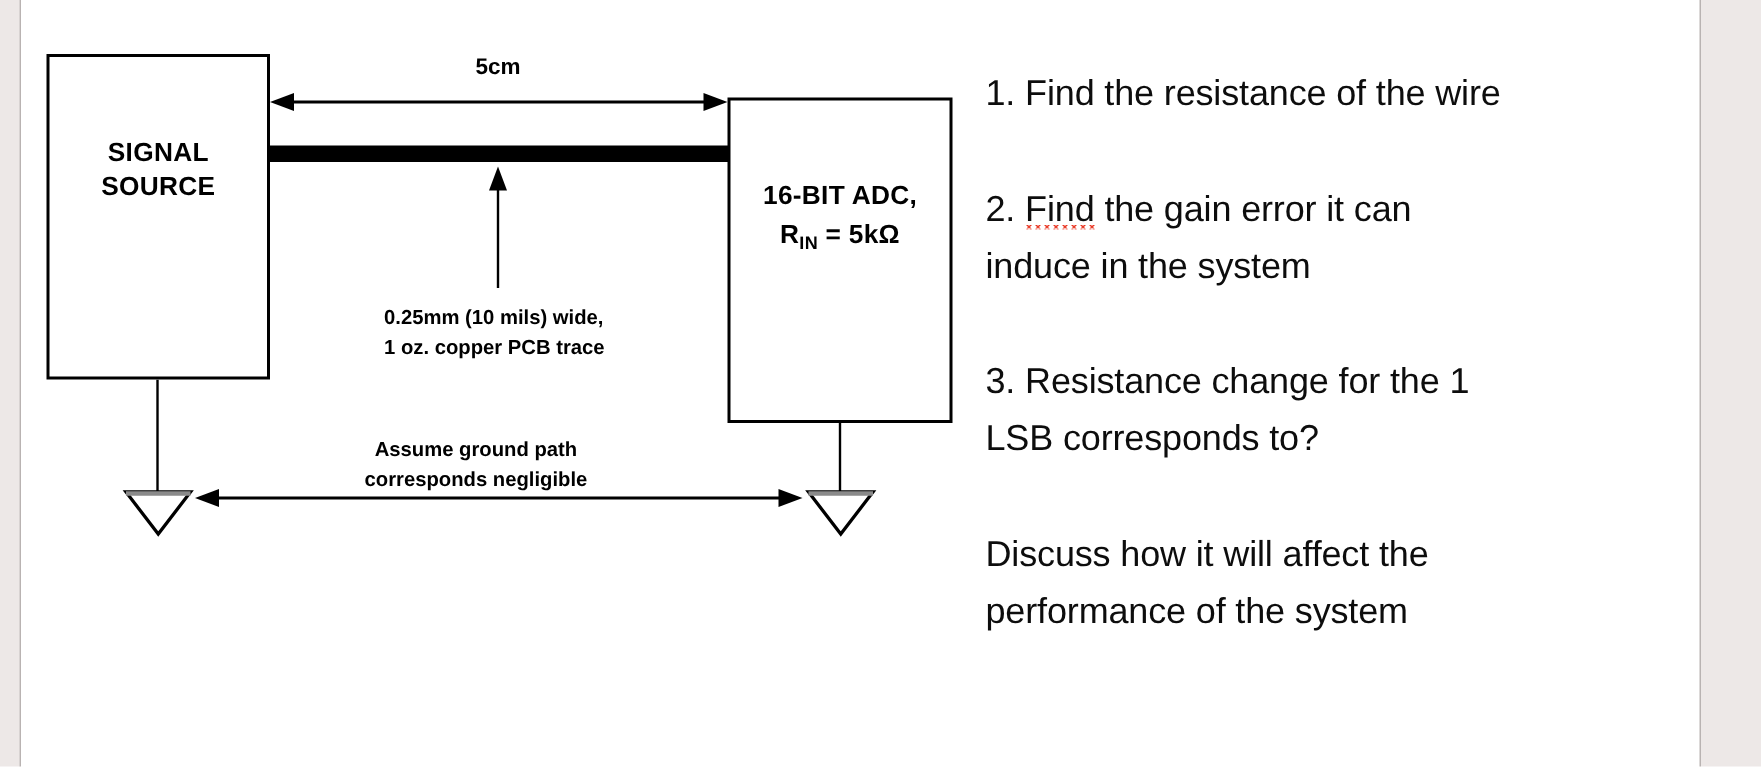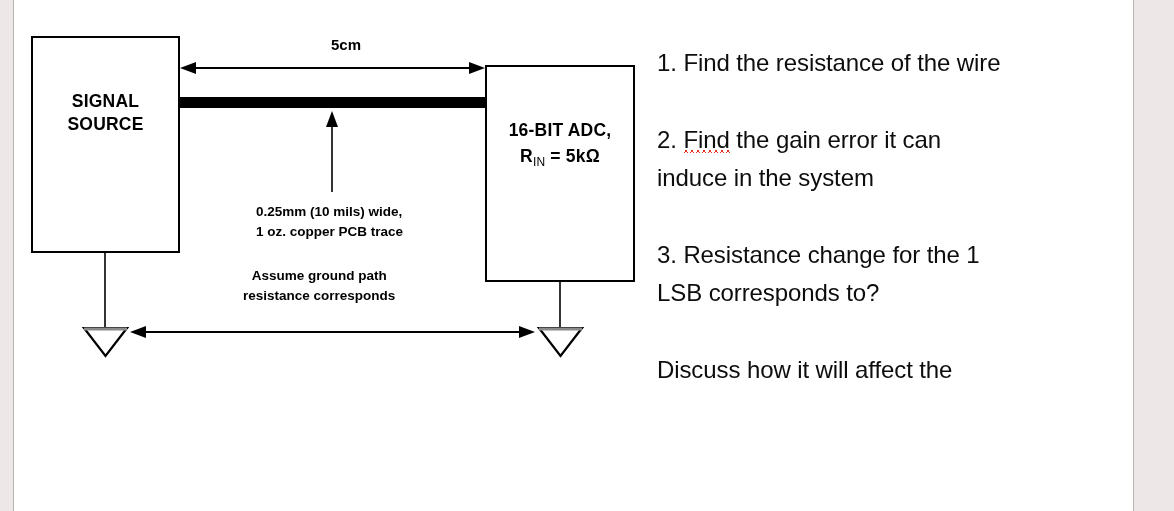--- a/index.html
+++ b/index.html
@@ -71,34 +71,34 @@
     padding-top: 52px;
     text-align: center;
   }
   #blk-adc {
     left: 485px; top: 36px;
     width: 150px; height: 217px;
     padding-top: 52px;
     margin-top: 29px;
   }
   #blk-adc .ln2 { margin-top: 3px; }
-  .sub { font-size: 12px; vertical-align: -0.32em; font-weight: normal; text-align: right; }
+  .sub { font-size: 12px; vertical-align: -0.32em; font-weight: bold; text-align: right; }
 
   
   #trace {
     position: absolute;
     left: 179px; top: 97px;
     width: 307px; height: 11px;
     background: #000000;
   }
 
   
   #dim-5cm-label {
     position: absolute;
-    left: 296px; top: 36px;
+    left: 282px; top: 36px;
     width: 100px;
     text-align: center;
     font-weight: bold;
     font-size: 15px;
     color: #000000;
   }
 
   
   #dia-svg {
     position: absolute;
@@ -110,21 +110,21 @@
   
   .callout {
     position: absolute;
     font-weight: bold;
     font-size: 13.5px;
     line-height: 20px;
     color: #000000;
     white-space: nowrap;
   }
   #callout-trace { left: 256px; top: 202px; }
-  #callout-gnd   { left: 243px; top: 266px; text-align: center; }
+  #callout-gnd   { left: 243px; top: 290px; text-align: center; }
 
   
   #textcol {
     position: absolute;
     left: 657px; top: 44px;
     width: 470px;
     color: #0d0d0d;
     font-size: 24px;
     line-height: 38px;
     letter-spacing: -0.1px;
@@ -201,36 +201,37 @@
 
     <div id="dim-5cm-label">5cm</div>
 
     <div class="callout" id="callout-trace">
       <div>0.25mm (10 mils) wide,</div>
       <div>1 oz. copper PCB trace</div>
     </div>
 
     <div class="callout" id="callout-gnd">
       <div>Assume ground path</div>
-      <div>resistance corresponds</div>
+      <div>corresponds negligible</div>
     </div>
   </div>
 
   <div id="textcol">
 
     <p>1.  Find the resistance of the wire</p>
 
     <div class="gap"></div>
 
     <p><span>2. </span><span class="misspell">Find</span><span> the gain error it can</span></p>
     <p>induce in the system</p>
 
     <div class="gap"></div>
 
     <p>3. Resistance change for the 1</p>
     <p>LSB corresponds to?</p>
 
     <div class="gap"></div>
 
     <p>Discuss how it will affect the</p>
+    <p>performance of the system</p>
   </div>
 
 </div>
 
 </body></html>

